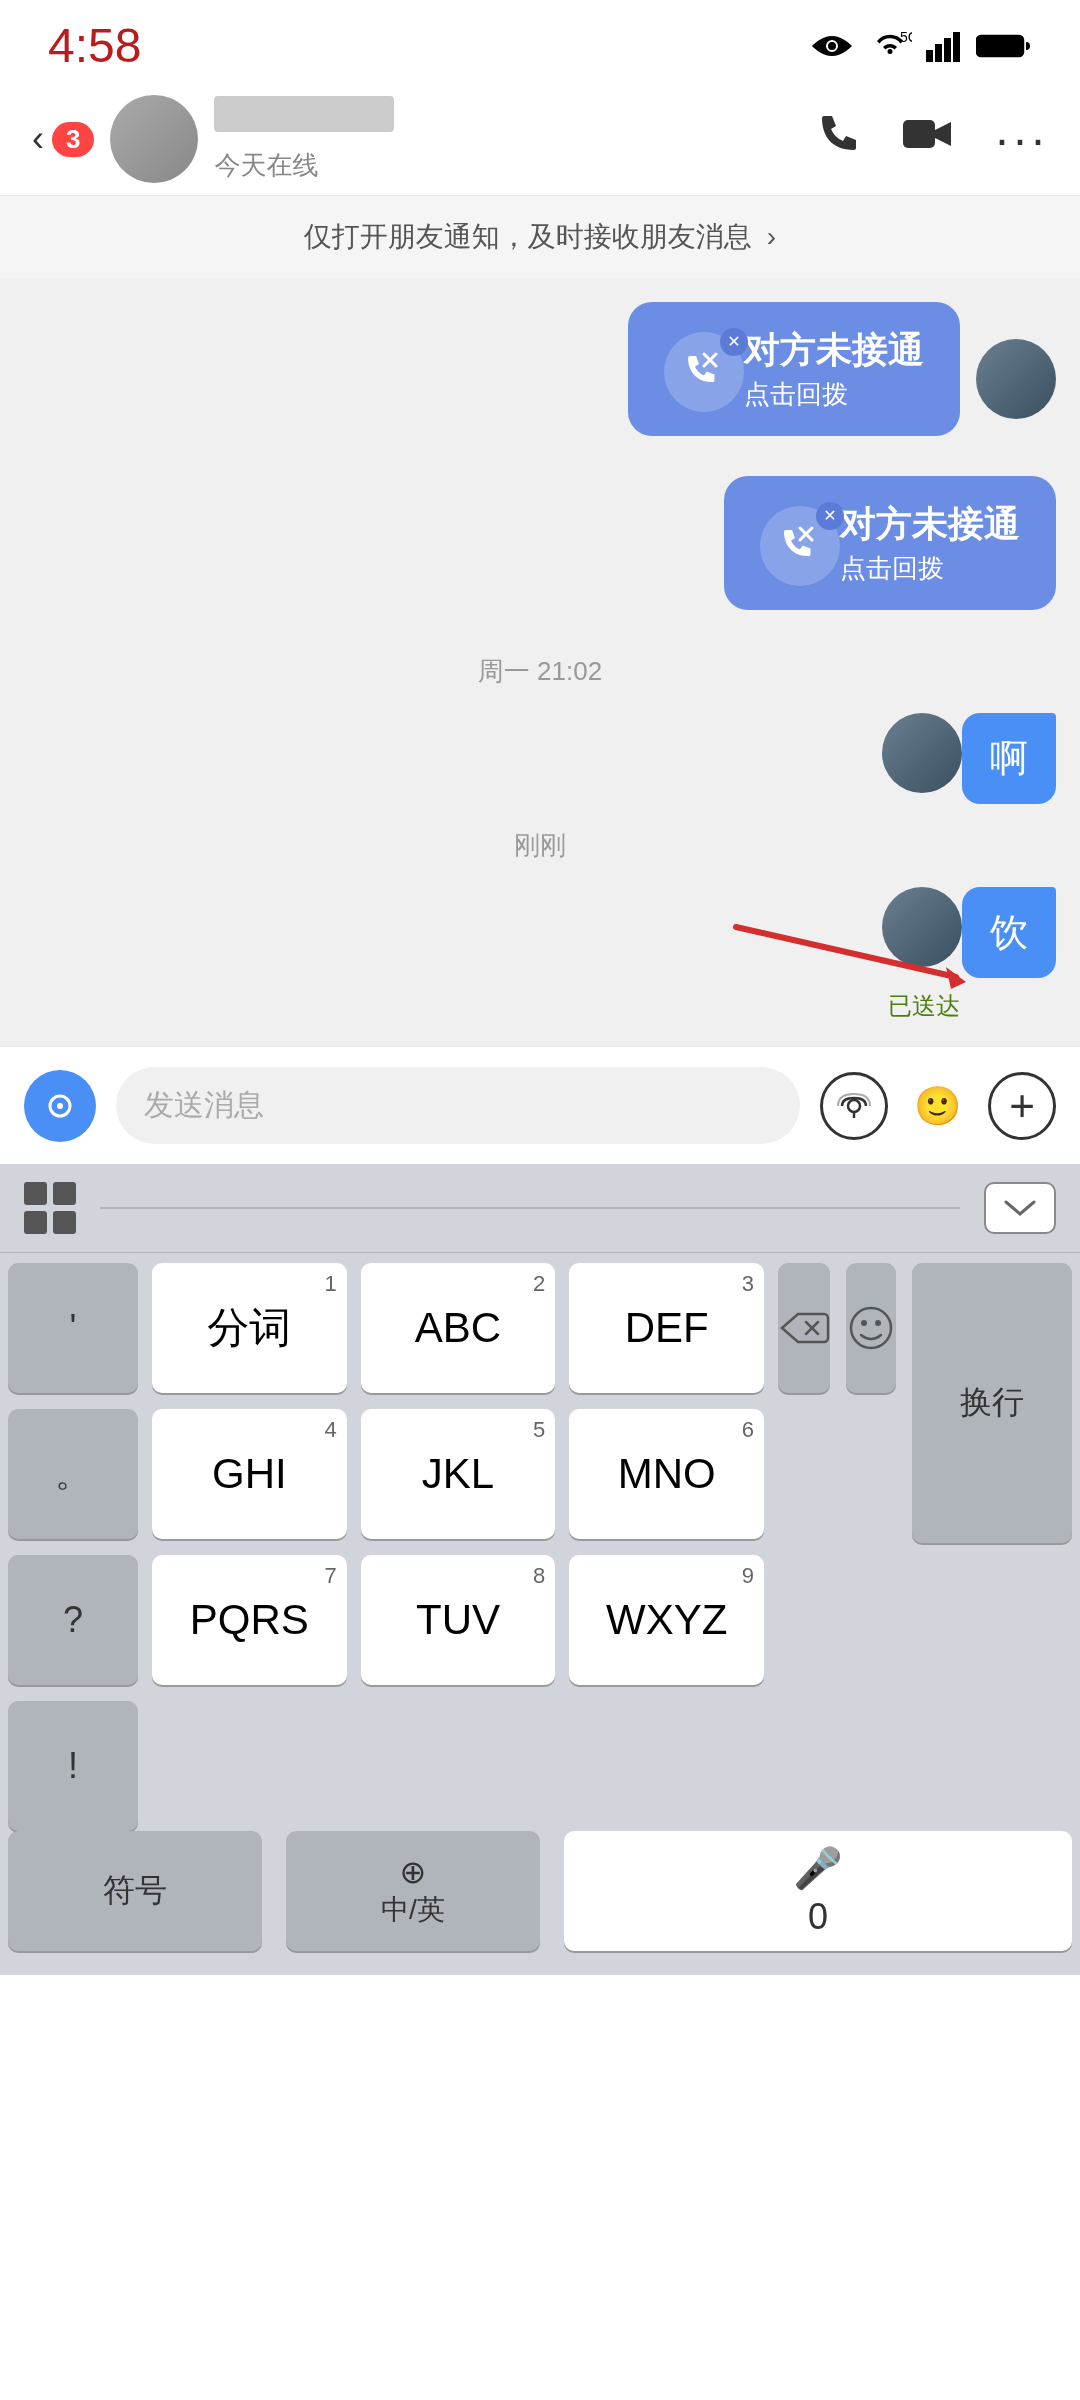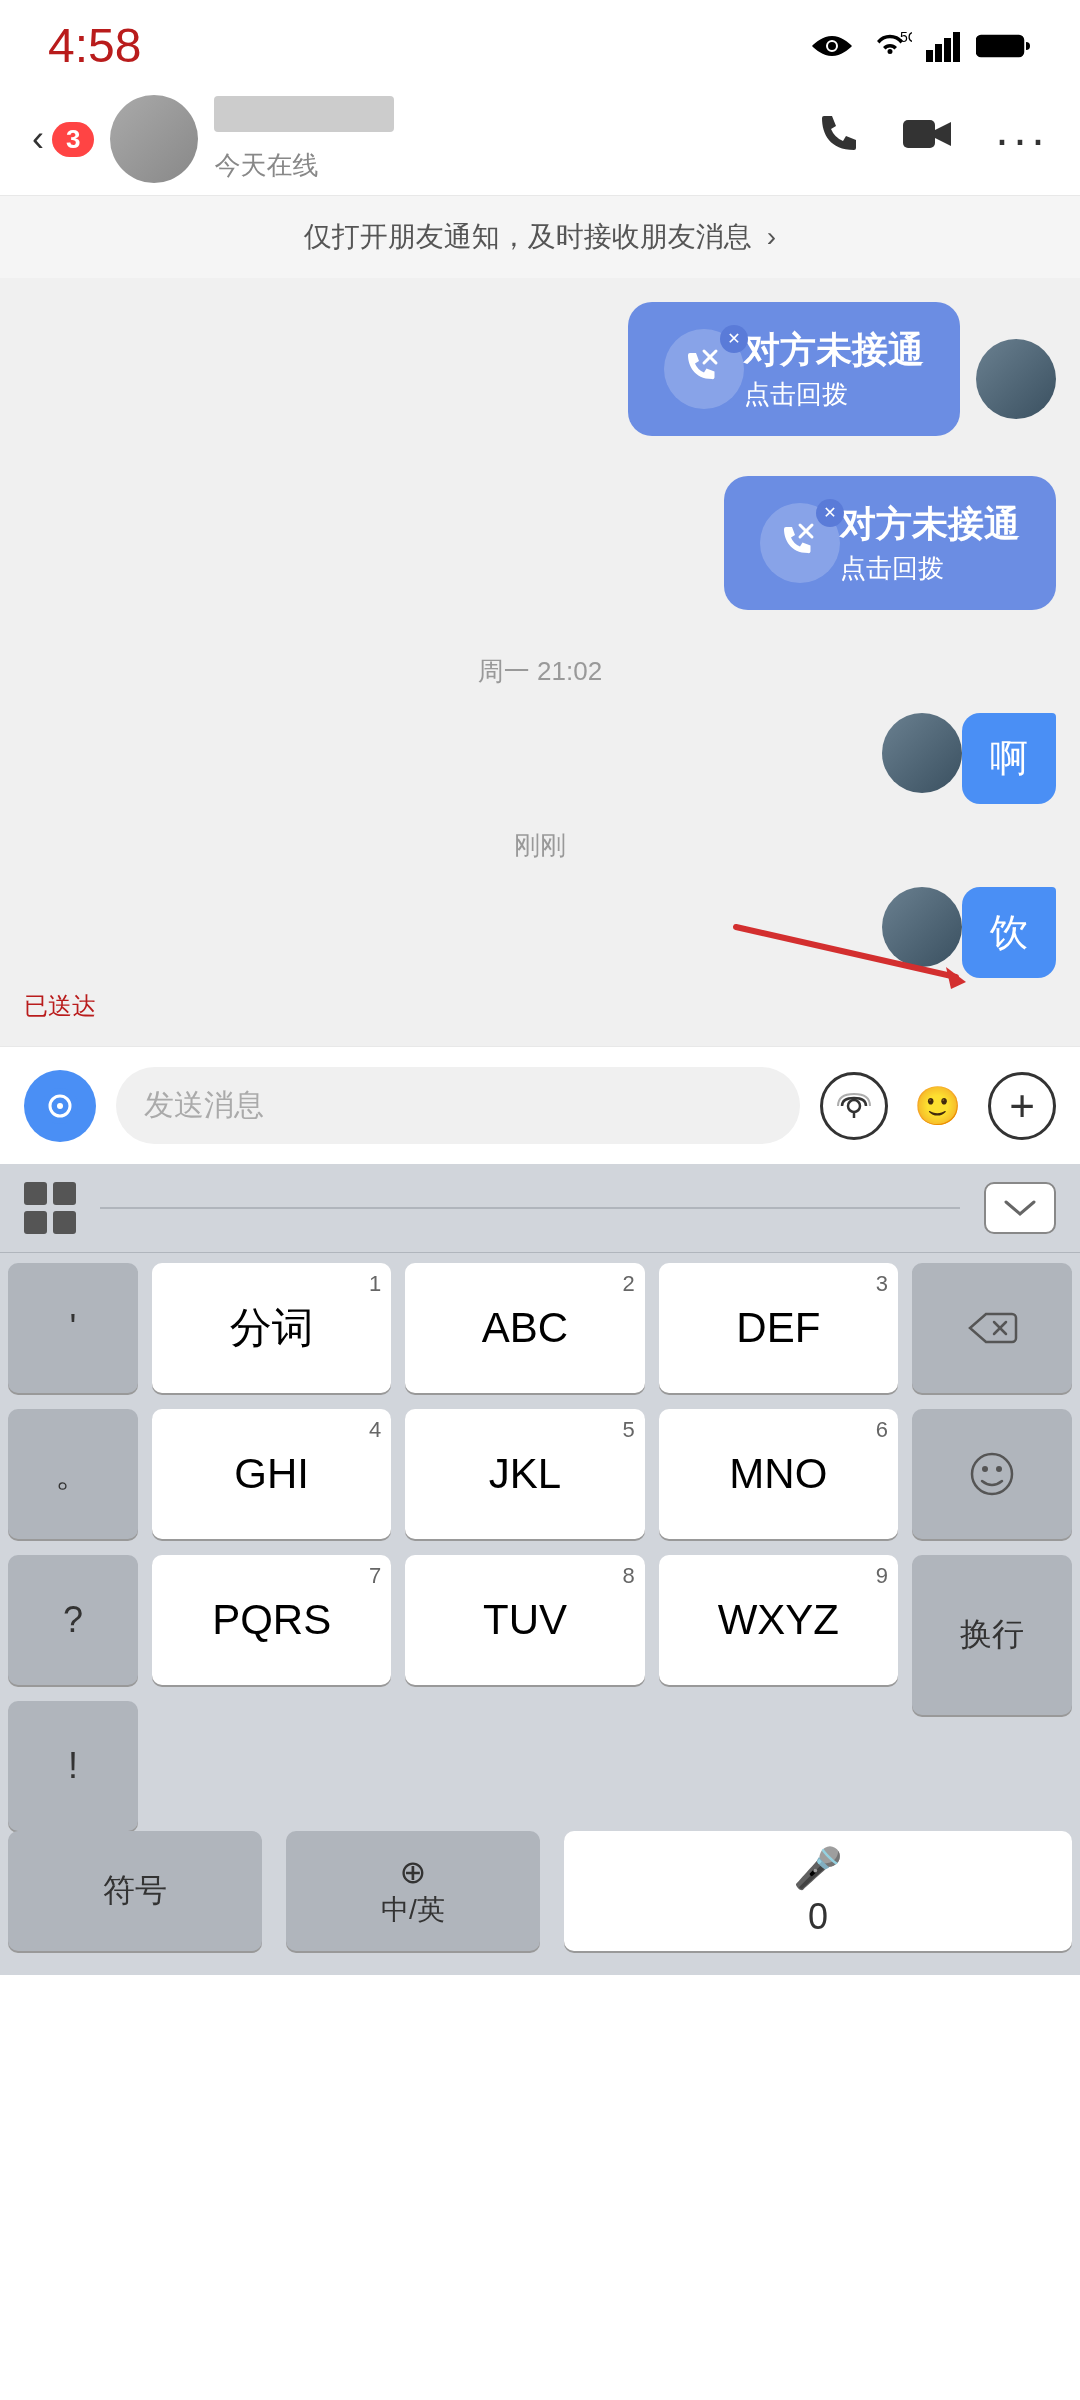--- a/index.html
+++ b/index.html
@@ -122,21 +122,21 @@
       flex: 1;
       min-height: 700px;
     }
 
     
     .missed-call-bubble {
       background: #6b8de3;
       border-radius: 24px;
       padding: 24px 36px;
       display: flex;
-      align-items: center;
+      align-items: flex-end;
       margin-bottom: 20px;
       max-width: 480px;
       margin-left: auto;
     }
     .call-icon-circle {
       width: 80px;
       height: 80px;
       border-radius: 50%;
       background: rgba(255,255,255,0.2);
       display: flex;
@@ -216,23 +216,24 @@
     .msg-avatar {
       width: 80px;
       height: 80px;
       border-radius: 50%;
       background: #5a7090;
       flex-shrink: 0;
       margin-left: 16px;
     }
     .msg-status {
       font-size: 24px;
-      color: #b91c1c;
+      color: #4d7c0f;
+      text-align: right;
       margin-top: 4px;
-      margin-right: 72px;
+      margin-right: 96px;
     }
 
     
     .input-bar {
       background: #fff;
       padding: 20px 24px;
       display: flex;
       align-items: center;
       gap: 20px;
       border-top: 1px solid #e8e8e8;
@@ -362,21 +363,21 @@
       box-shadow: 0 2px 0 #999;
     }
     .main-keys-area {
       display: flex;
       flex-direction: column;
       gap: 16px;
       flex: 1;
     }
     .right-special-col {
       display: flex;
-      flex-direction: column;
+      flex-direction: row;
       gap: 16px;
       flex: 0 0 160px;
     }
     .right-special-key {
       background: #b0b5bc;
       border-radius: 10px;
       display: flex;
       align-items: center;
       justify-content: center;
       height: 130px;

